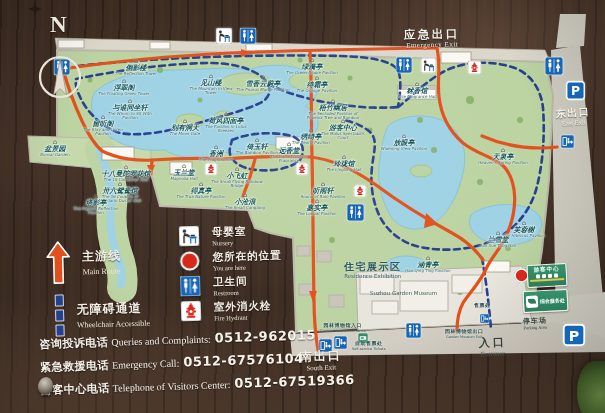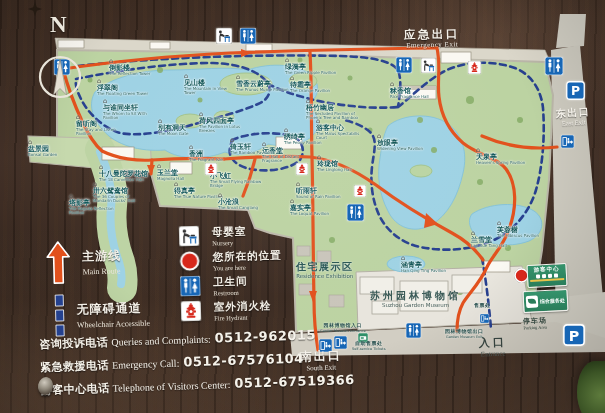--- a/index.html
+++ b/index.html
@@ -7,23 +7,23 @@
     font-family:"DejaVu Sans","Liberation Sans",sans-serif;
     background:
       radial-gradient(260px 180px at 82% 10%, rgba(140,108,86,.35), transparent 70%),
       radial-gradient(320px 240px at 8% 96%, rgba(125,95,72,.28), transparent 70%),
       repeating-linear-gradient(91deg, rgba(15,8,4,.30) 0 2px, rgba(0,0,0,0) 2px 7px, rgba(80,56,38,.20) 7px 11px, rgba(0,0,0,0) 11px 17px),
       linear-gradient(180deg,#3d2c22,#47342a 38%,#3a2a21 72%,#4e3a2d);}
   .stage::after{content:"";position:absolute;inset:0;pointer-events:none;
     background:radial-gradient(ellipse at 50% 38%, rgba(255,255,255,.05) 0%, transparent 55%, rgba(0,0,0,.22) 100%);}
   svg.map-art{position:absolute;left:0;top:0;}
   
-  #labels-layer .mlabel{position:absolute;transform:translateX(-50%);text-align:left;
+  #labels-layer .mlabel{position:absolute;transform:translateX(-50%);text-align:center;
     color:#14585a;font-weight:bold;font-size:7px;line-height:1.08;white-space:nowrap;
-    text-shadow:0 0 2px #fff,0 0 3px #fff,0 0 1px #fff;z-index:6;}
+    text-shadow:0 0 2px #fff,0 0 3px #fff,0 0 1px #fff;z-index:6;font-style:italic;}
   #labels-layer .mlabel::before{content:"⌂";display:block;font-size:6.5px;font-weight:normal;
     color:#474740;line-height:1;text-shadow:0 0 2px #fff;}
   #labels-layer .mlabel .en{display:block;font-size:4px;font-weight:normal;color:#2a6360;
     white-space:normal;width:54px;margin:0 auto;line-height:1.1;}
   
   #icons-layer .micon{position:absolute;z-index:7;filter:drop-shadow(0 0 1px rgba(255,255,255,.55));}
   #icons-layer .micon svg{display:block;width:100%;height:100%;}
   
   .bl{position:absolute;z-index:8;text-align:center;line-height:1.15;}
   .bl .zh{display:block;font-weight:bold;}
@@ -37,21 +37,21 @@
   #east-exit .en{font-size:6.5px;}
   #south-exit{left:300px;top:350px;transform:rotate(-2deg);}
   #south-exit .zh{font-size:12px;letter-spacing:2px;}
   #south-exit .en{font-size:7px;}
   #entrance{left:479px;top:337px;transform:rotate(-2deg);color:#35423e;}
   #entrance .zh{font-size:11px;letter-spacing:3px;}
   #entrance .en{font-size:7px;color:#4a5450;}
   #parking-area{left:523px;top:317px;transform:rotate(-2deg);color:#35473f;}
   #parking-area .zh{font-size:7px;letter-spacing:1px;}
   #parking-area .en{font-size:4.5px;}
-  #residence{left:296px;top:261px;color:#2d5a57;text-shadow:0 0 2px #eef;}
+  #residence{left:296px;top:261px;color:#2d5a57;text-shadow:0 0 2px #eef;padding-left:48px;}
   #residence .zh{font-size:10px;letter-spacing:1.5px;}
   #residence .en{font-size:5.5px;font-family:"DejaVu Sans",sans-serif;color:#39615e;}
   #museum{left:370px;top:290px;color:#3a5a57;}
   #museum .zh{font-size:10px;letter-spacing:3px;}
   #museum .en{font-size:5.5px;font-family:"DejaVu Sans",sans-serif;color:#48605d;}
   .tiny-bl{color:#28504e;text-shadow:0 0 2px #fff;}
   .tiny-bl .zh{font-size:5px;letter-spacing:.5px;}
   .tiny-bl .en{font-size:3.5px;font-family:"DejaVu Sans",sans-serif;}
   #museum-entrance{left:320px;top:323px;}
   #museum-exit{left:445px;top:329px;}
@@ -240,21 +240,20 @@
   </div>
   <div class="bl" id="parking-area">
     <span class="zh">停车场</span>
     <span class="en">Parking Area</span>
   </div>
   <div class="bl" id="residence">
     <span class="zh">住宅展示区</span>
     <span class="en">Residence Exhibition</span>
   </div>
   <div class="bl" id="museum">
-    <span class="zh">苏州园林博物馆</span>
     <span class="en">Suzhou Garden Museum</span>
   </div>
   <div class="bl tiny-bl" id="museum-entrance">
     <span class="zh">园林博物馆入口</span>
     <span class="en">Garden Museum Entrance</span>
   </div>
   <div class="bl tiny-bl" id="museum-exit">
     <span class="zh">园林博物馆出口</span>
     <span class="en">Garden Museum Exit</span>
   </div>

